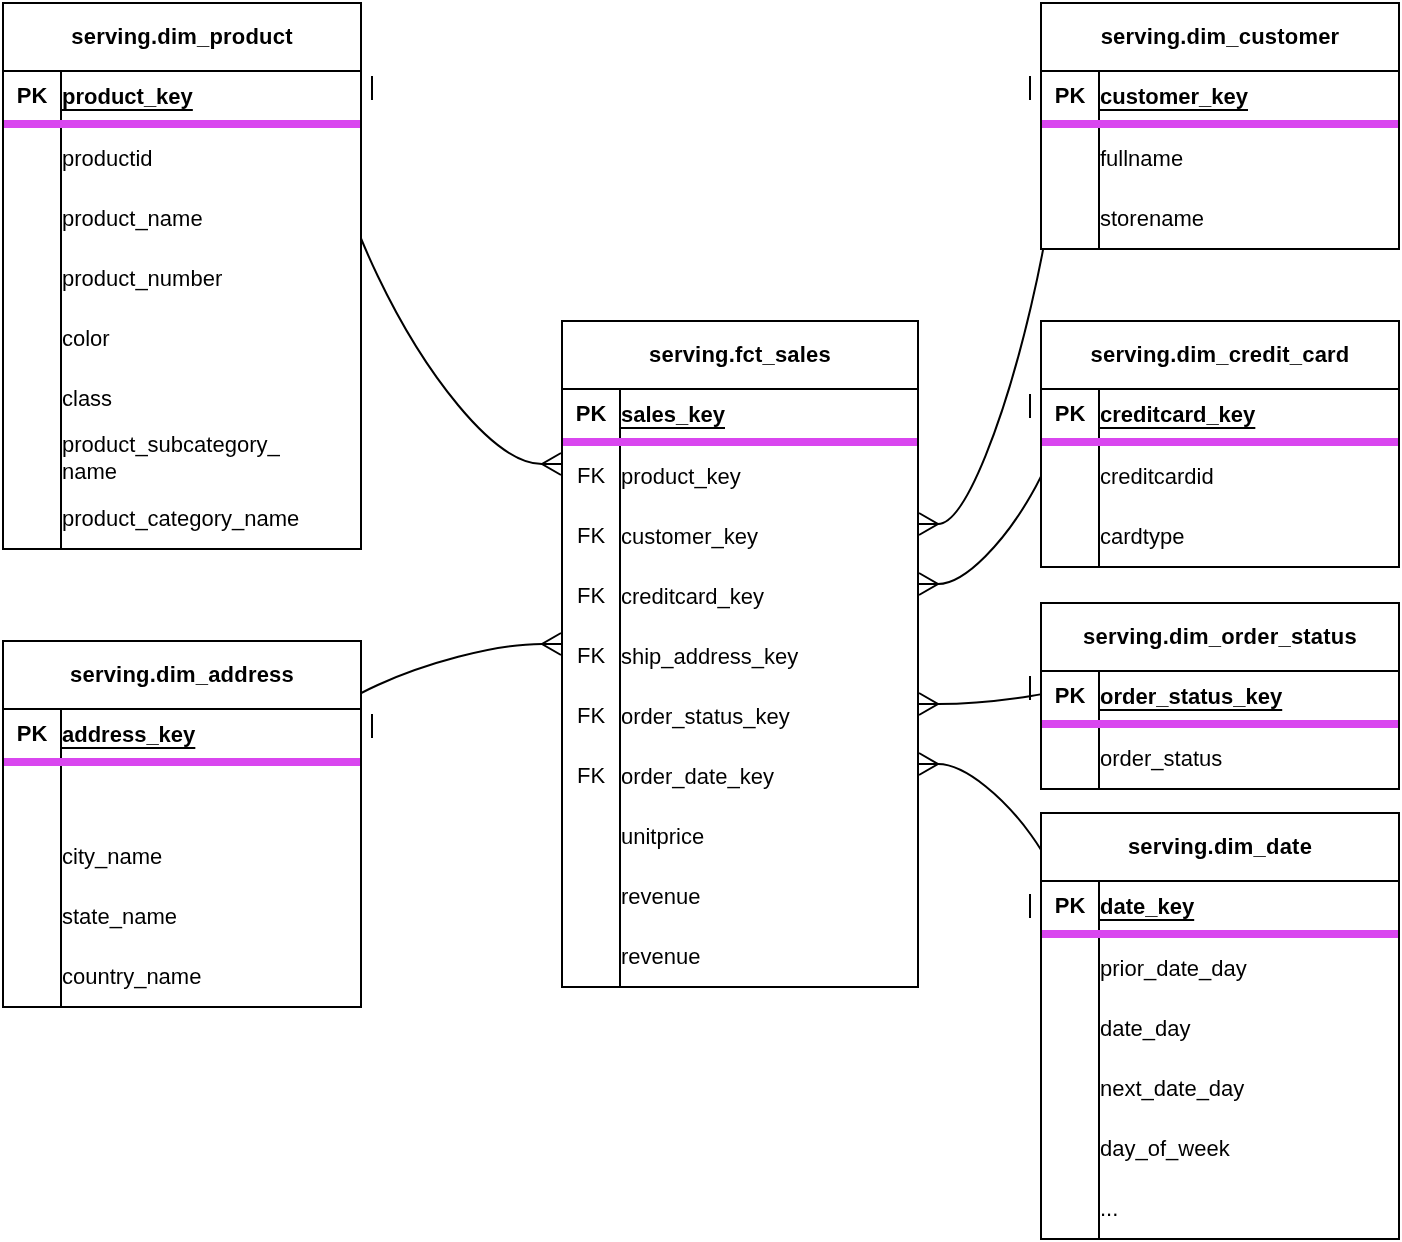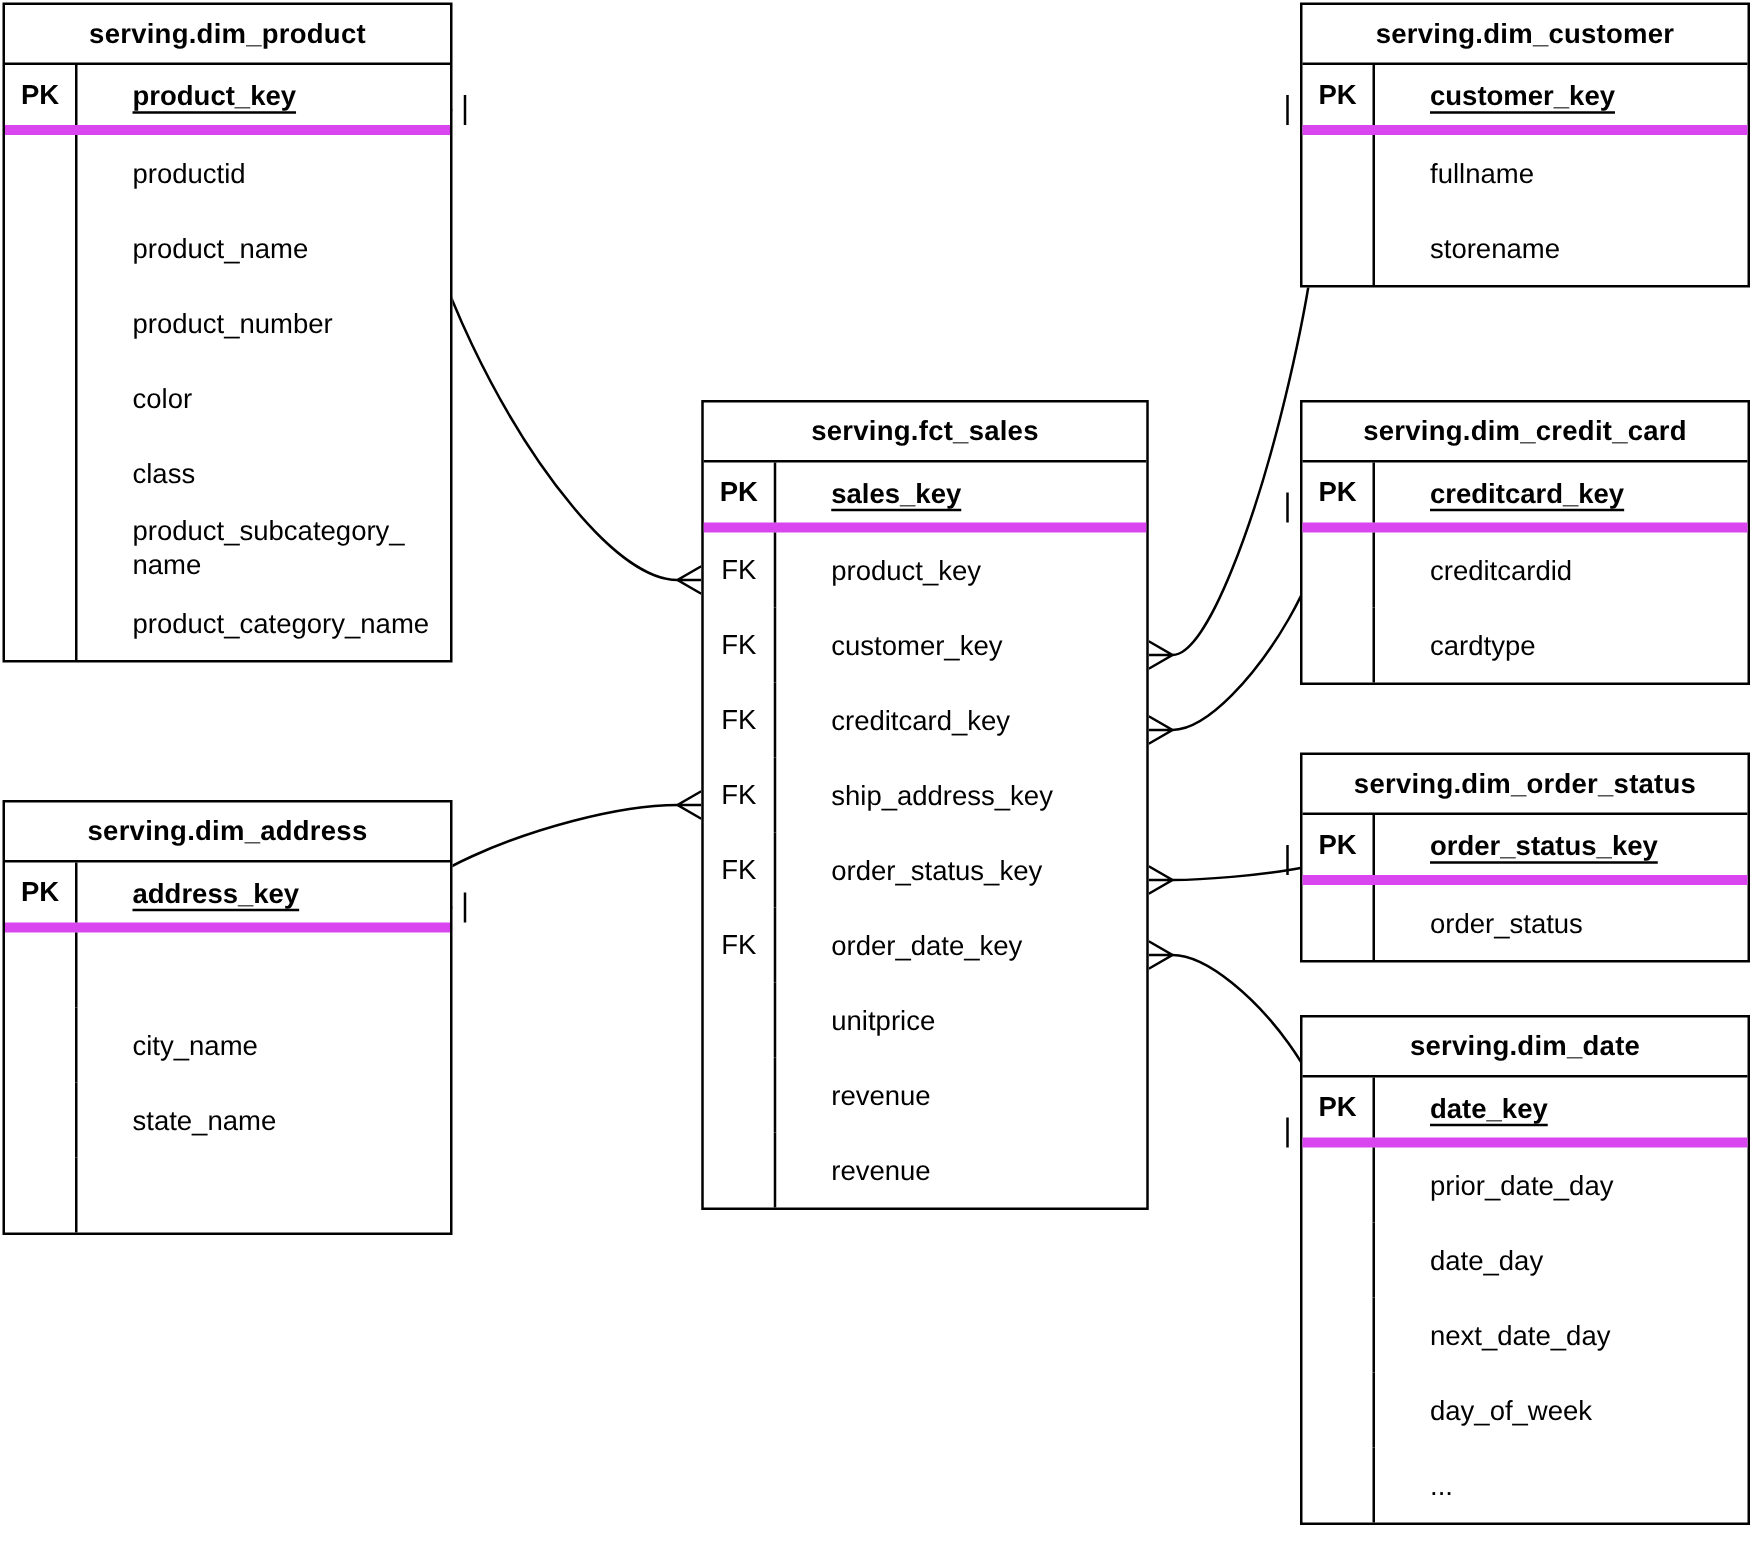--- a/index.html
+++ b/index.html
@@ -25,21 +25,21 @@
     stroke-width: 2;
     fill: none;
   }
 
   .etable {
     position: absolute;
     background: #fff;
     border: 2px solid #000;
   }
   .ttitle {
-    height: 48px;
+    height: 68px;
     border-bottom: 2px solid #000;
     display: flex;
     align-items: center;
     justify-content: center;
     font-weight: bold;
     font-size: 22px;
     letter-spacing: 0.2px;
   }
   .trow { display: flex; align-items: stretch; min-height: 60px; }
   .trow.pkrow { min-height: 56px; border-bottom: 8px solid #d946ef; text-align: center; }
@@ -48,25 +48,23 @@
     border-right: 2px solid #000;
     display: flex;
     align-items: center;
     justify-content: center;
     font-size: 22px;
   }
   .pkrow .tkey { font-weight: bold; }
   .tname {
     display: flex;
     align-items: center;
-    padding-left: 16px;
     font-size: 22px;
     line-height: 27px;
     white-space: pre-line;
-    margin-left: 28px;
   }
   .tname.pkname {
     font-weight: bold;
     text-decoration: underline;
     text-decoration-thickness: 2px;
     text-underline-offset: 5px;
   }
 </style>
 </head>
 <body>
@@ -271,16 +269,17 @@
       <div class="trow">
         <span class="tkey"></span>
         <span class="tname">city_name</span>
       </div>
       <div class="trow">
         <span class="tkey"></span>
         <span class="tname">state_name</span>
       </div>
       <div class="trow">
         <span class="tkey"></span>
+        <span class="tname">country_name</span>
       </div>
     </section>
 
 </div>
 
 </body></html>

